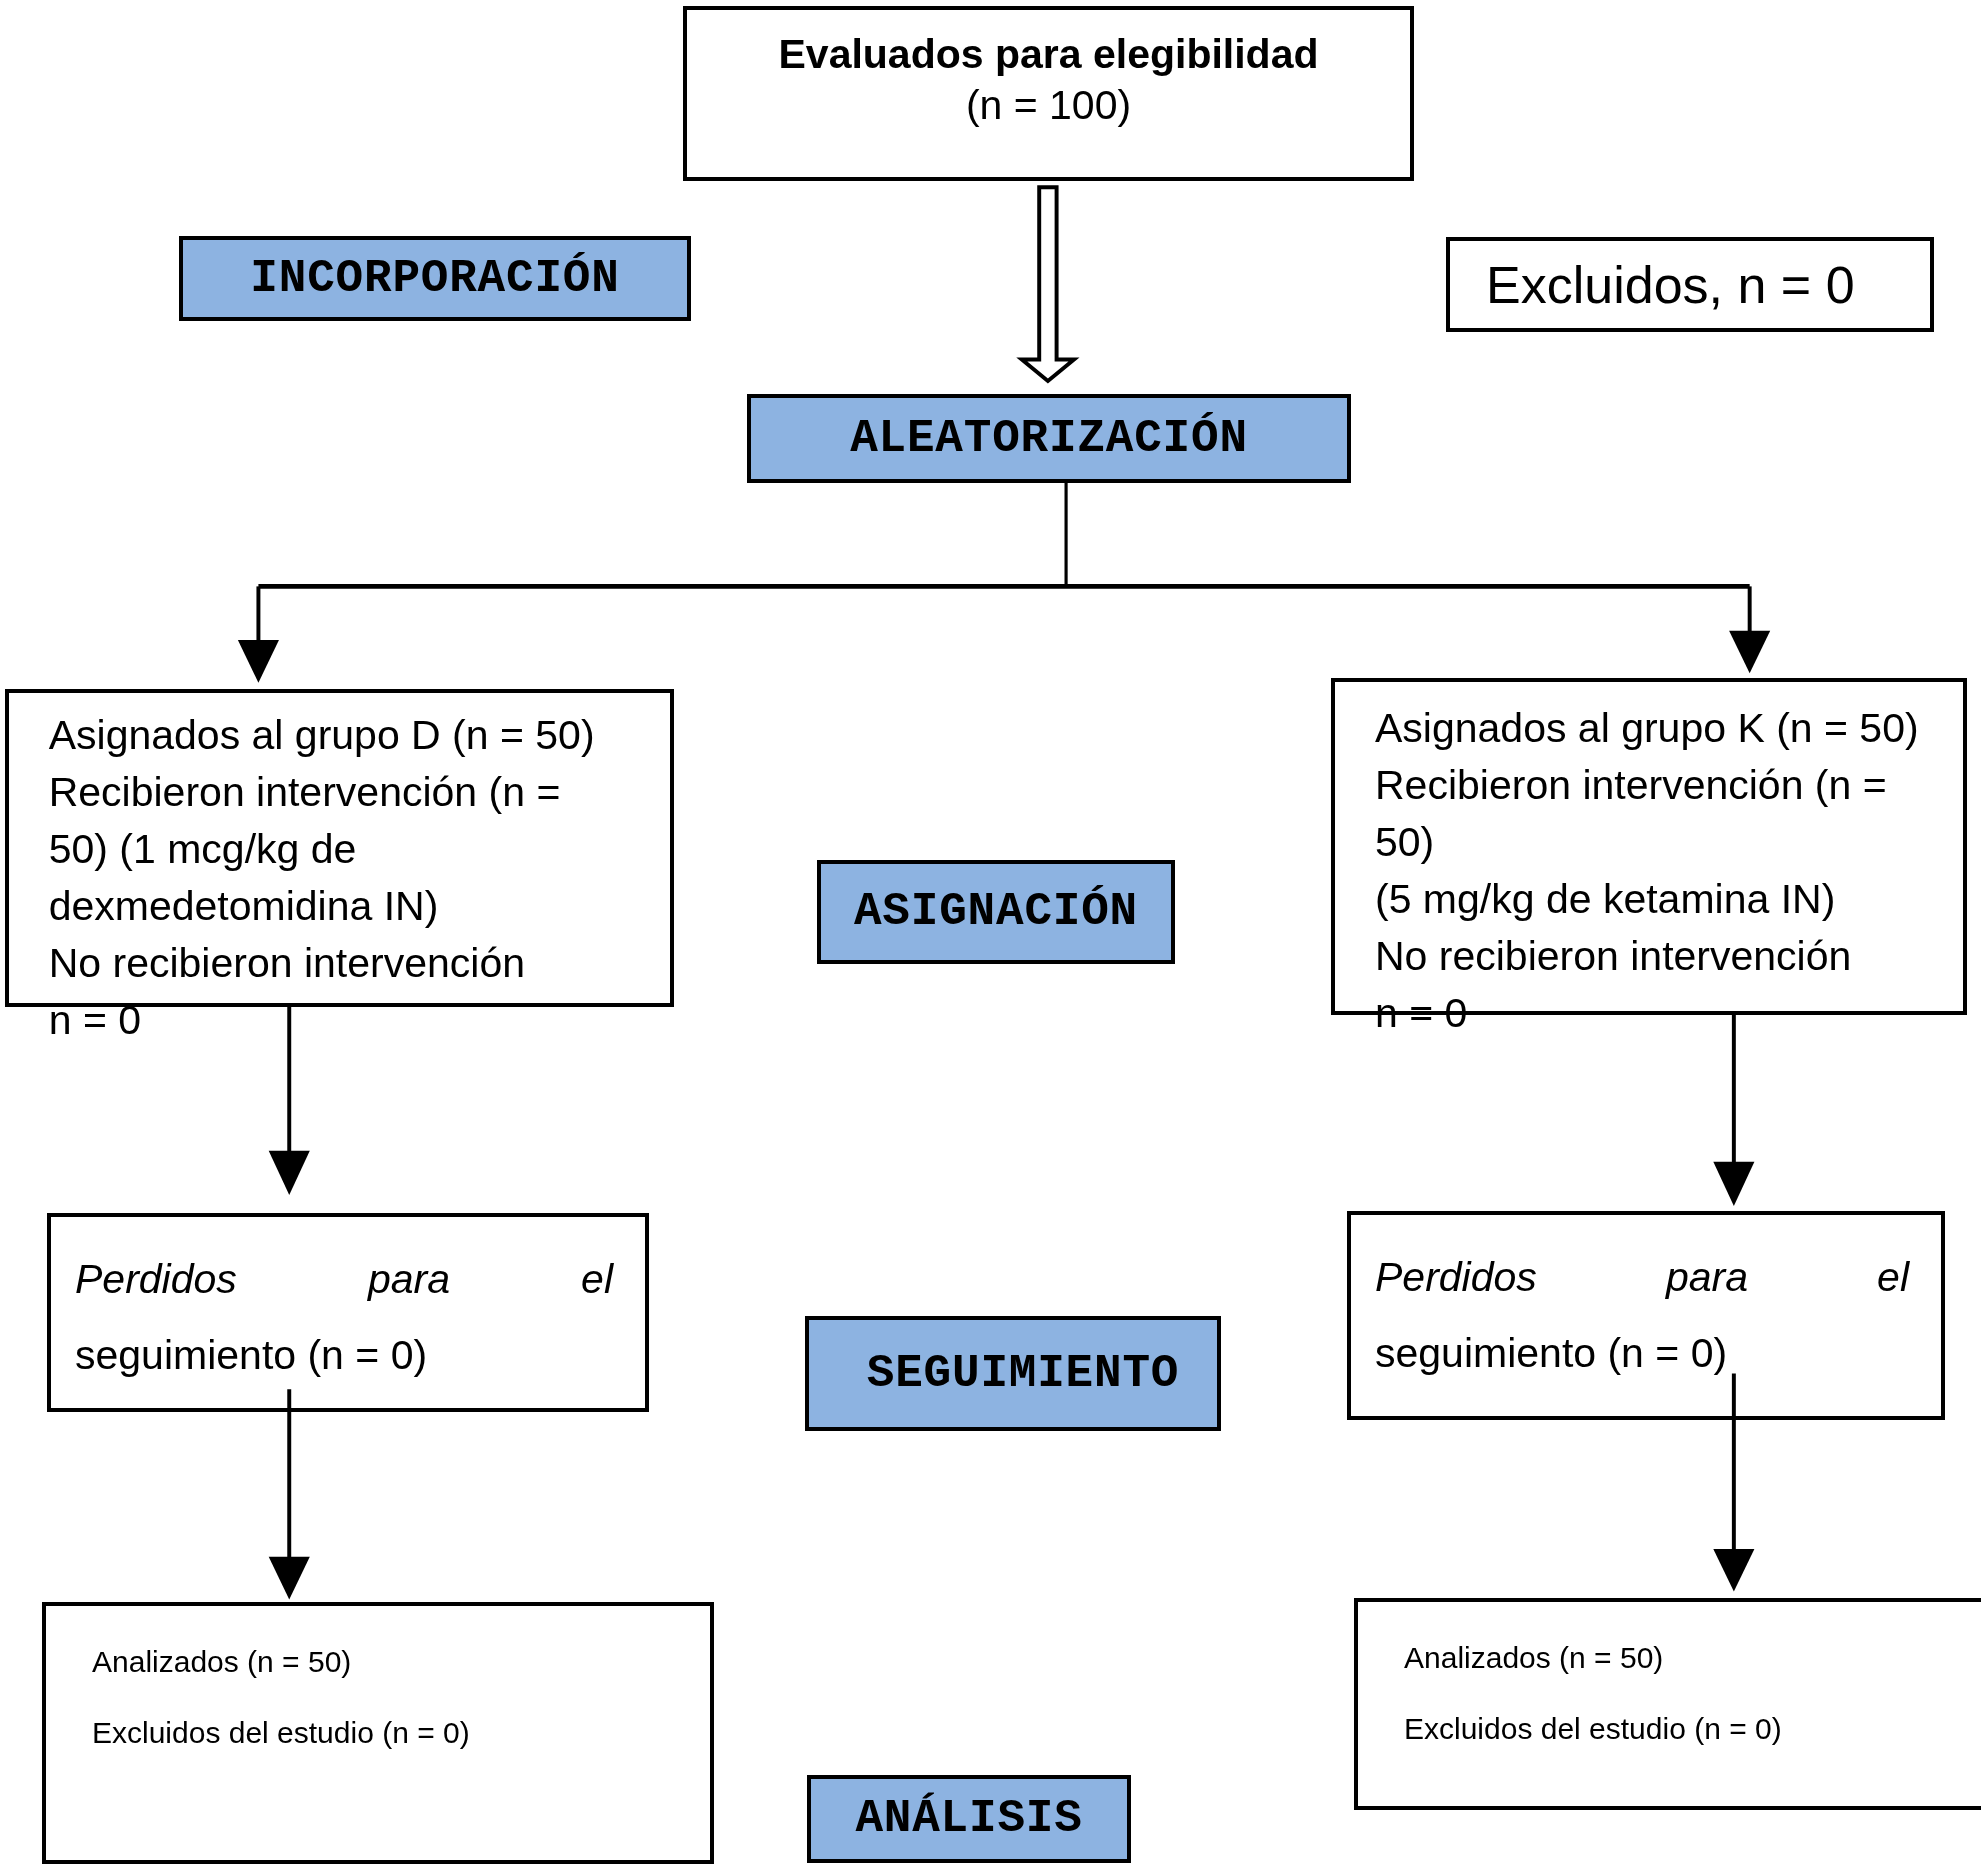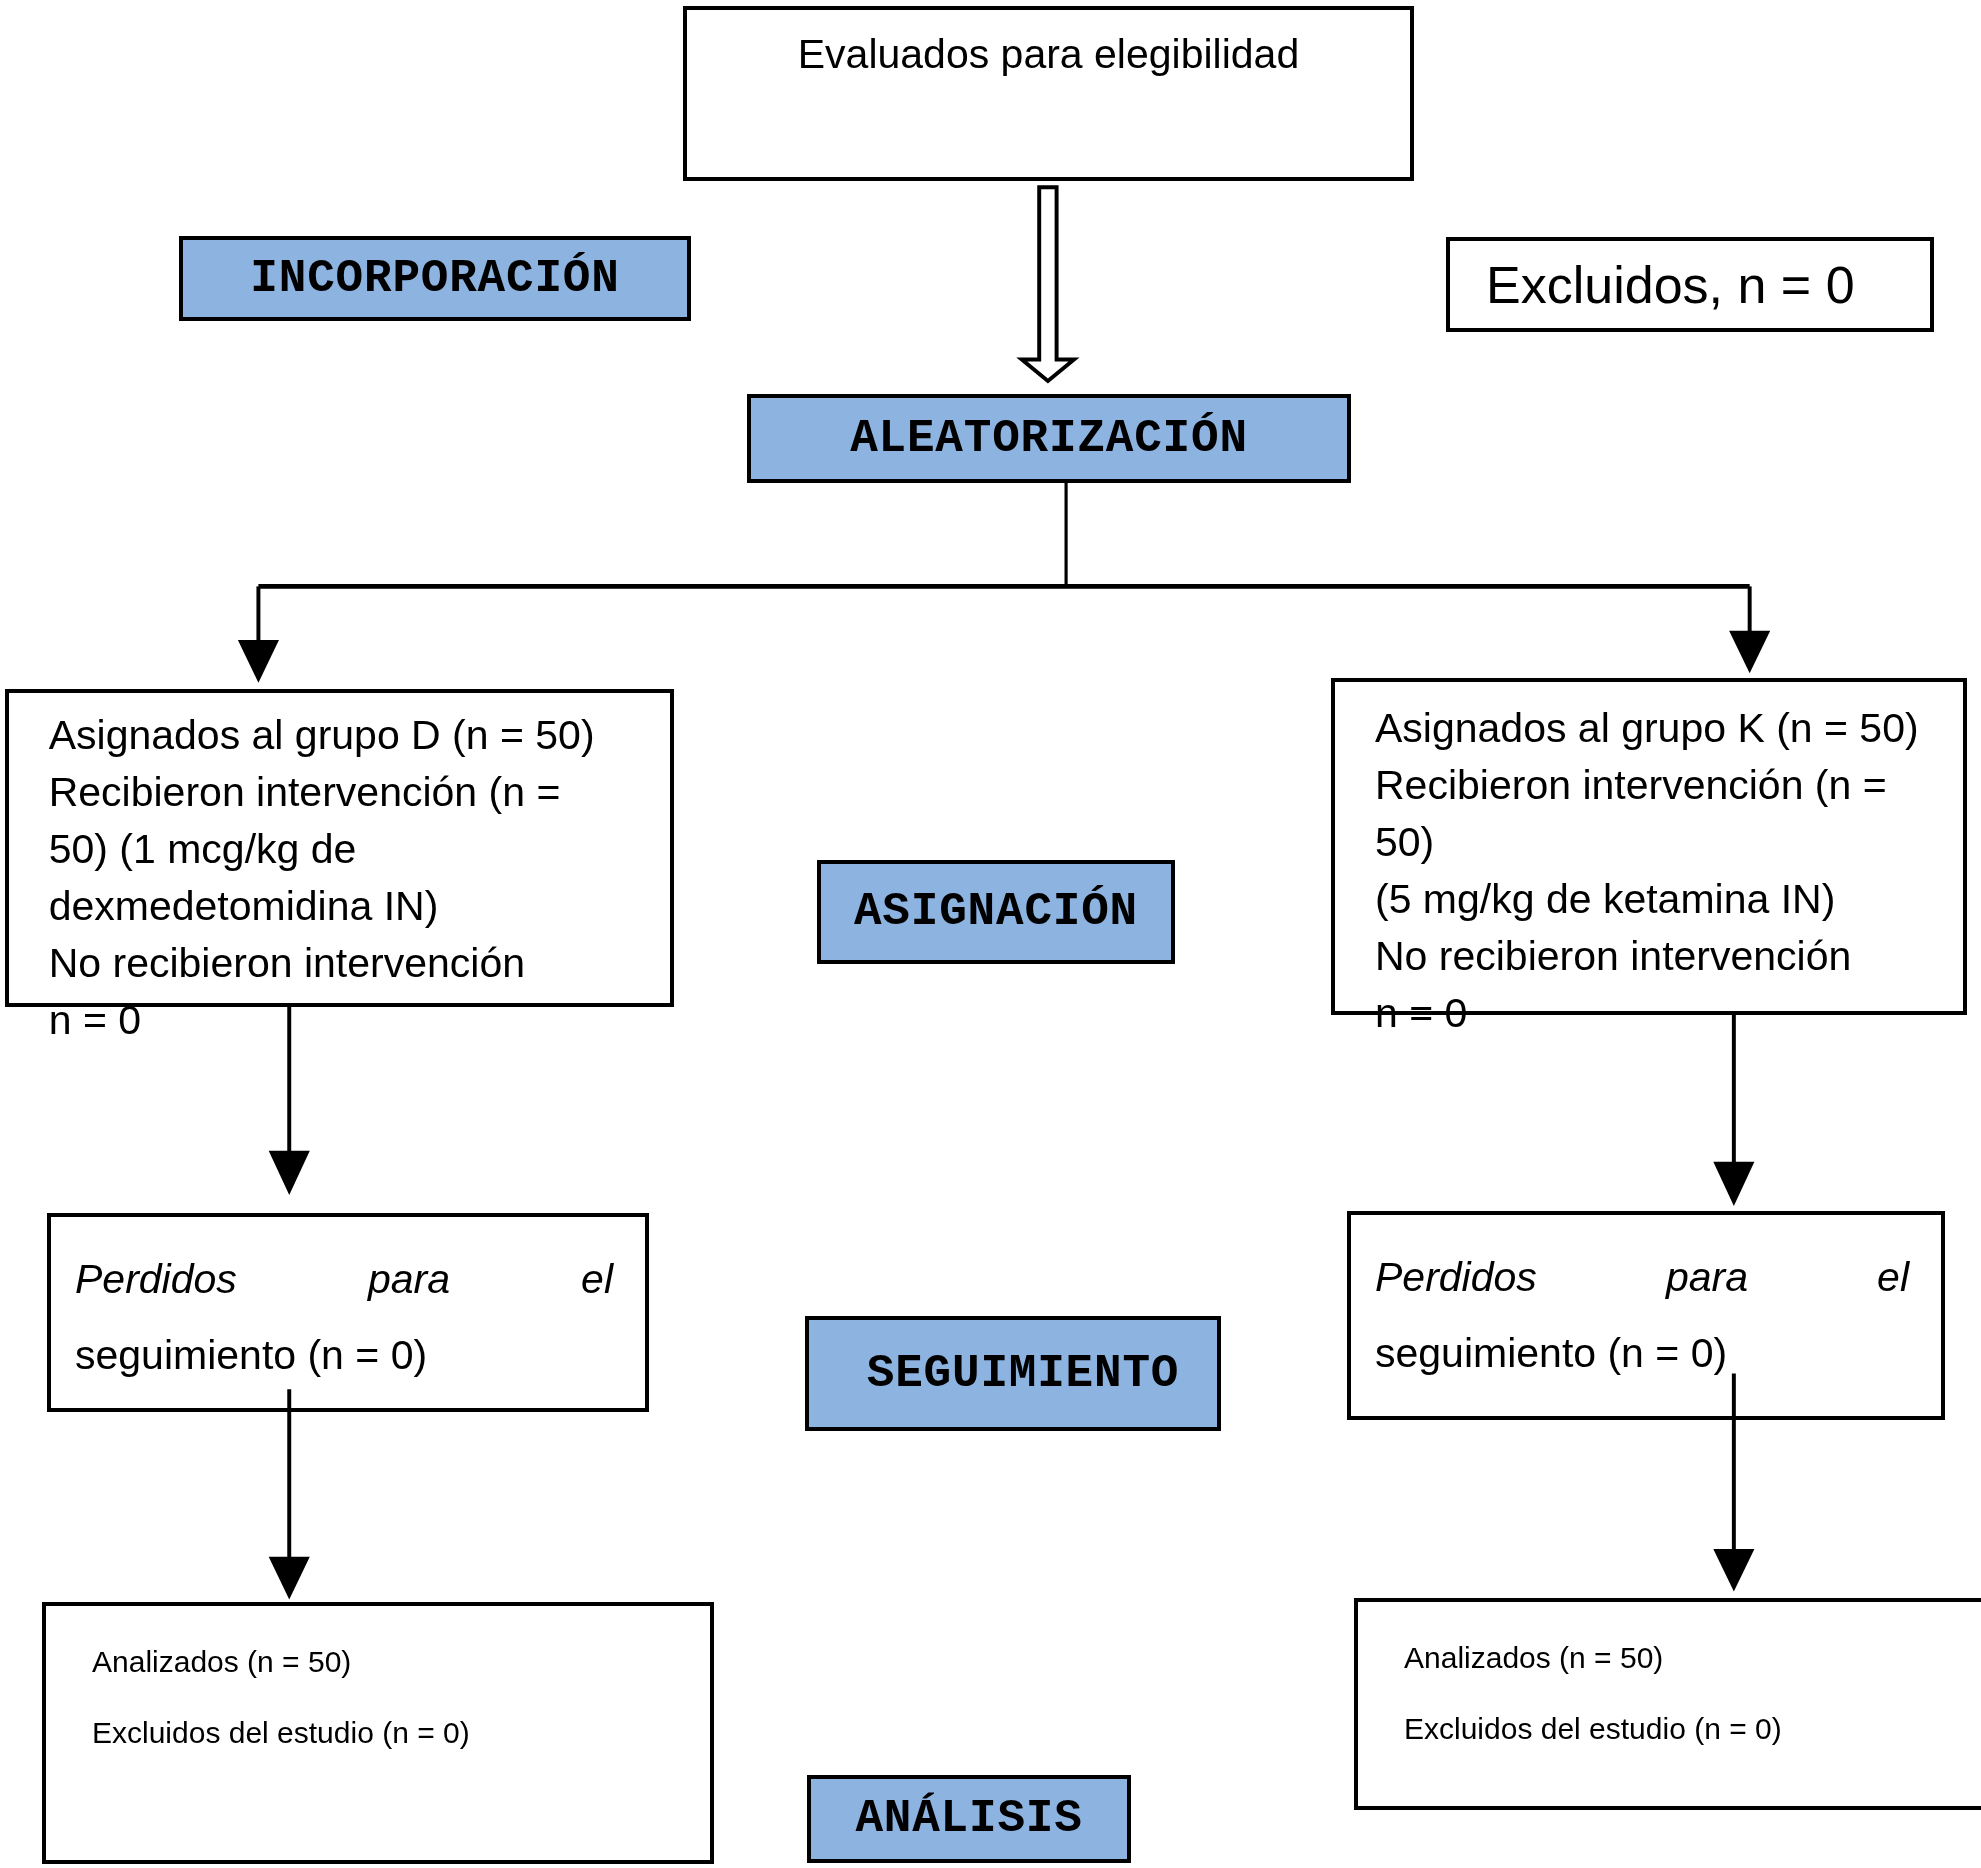--- a/index.html
+++ b/index.html
@@ -20,21 +20,21 @@
   .stage{
     background:var(--stage-fill);
     display:flex;align-items:center;justify-content:center;
     font-family:Liberation Mono, monospace;
     font-weight:700;
     font-size:46px;
     letter-spacing:0.8px;
   }
   .body-text{font-size:41px;line-height:57px;}
   .top-box{ left:683px; top:6.3px; width:731px; height:175px; text-align:center; padding-top:19px; font-size:41px; line-height:51px;}
-  .top-box .b1{font-weight:400;}
+  .top-box .b1{font-weight:700;}
   .stage-incorporacion{ left:179px; top:236px; width:512px; height:85px;}
   .excluded-box{ left:1446px; top:237px; width:488px; height:95px; display:flex; align-items:center; padding-left:36px; font-size:52px;}
   .stage-aleatorizacion{ left:747px; top:394px; width:604px; height:89px;}
   .group-box{ padding:14.2px 24px 0 40px;}
   .group-d-box{ left:4.7px;  top:689px; width:669px; height:318px;}
   .group-k-box{ left:1331px; top:678px; width:636px; height:337px; padding-top:18px;}
   .stage-asignacion{ left:817px; top:860px; width:358px; height:104px;}
   .lost-box{ padding:24px 32px 0 24px; font-size:41px; line-height:76px;}
   .lost-left-box{ left:47px; top:1213px; width:602px; height:199px;}
   .lost-right-box{ left:1347px; top:1211px; width:598px; height:209px;}
@@ -46,20 +46,21 @@
   .stage-analisis{ left:807px; top:1775px; width:324px; height:88px;}
   .connectors{position:absolute;left:0;top:0;width:1982px;height:1869px;pointer-events:none;}
 </style>
 </head>
 <body>
 
 <div class="canvas">
 
   <div class="box top-box">
     <div class="b1">Evaluados para elegibilidad</div>
+    <div>(n = 100)</div>
   </div>
 
   <div class="box stage stage-incorporacion">
     <span>INCORPORACIÓN</span>
   </div>
 
   <div class="box excluded-box">
     <span>Excluidos, n = 0</span>
   </div>
 

